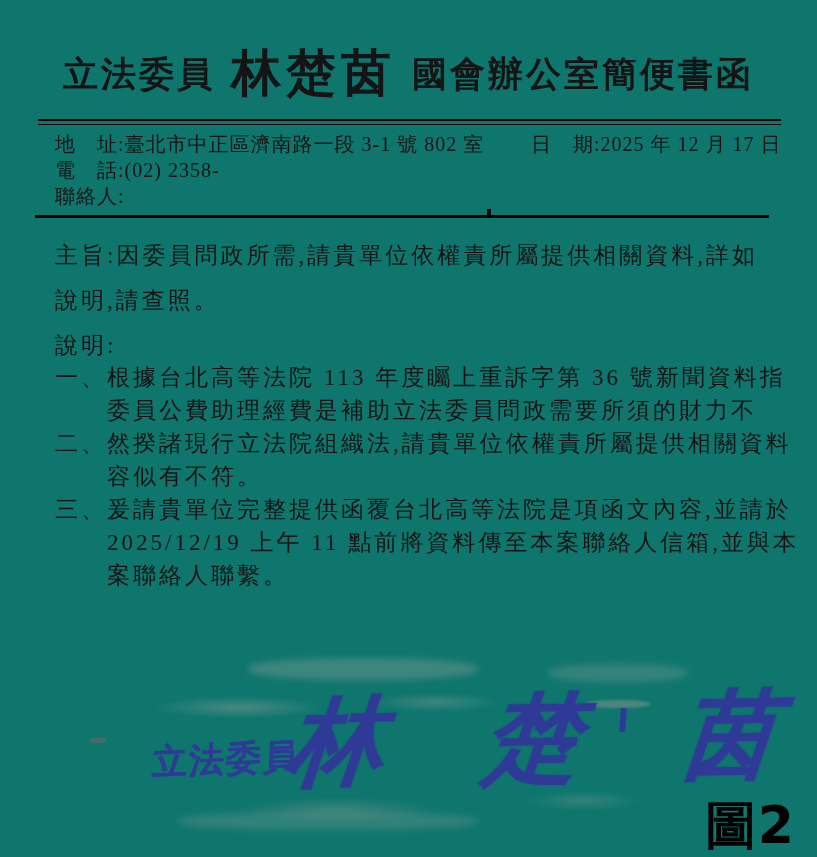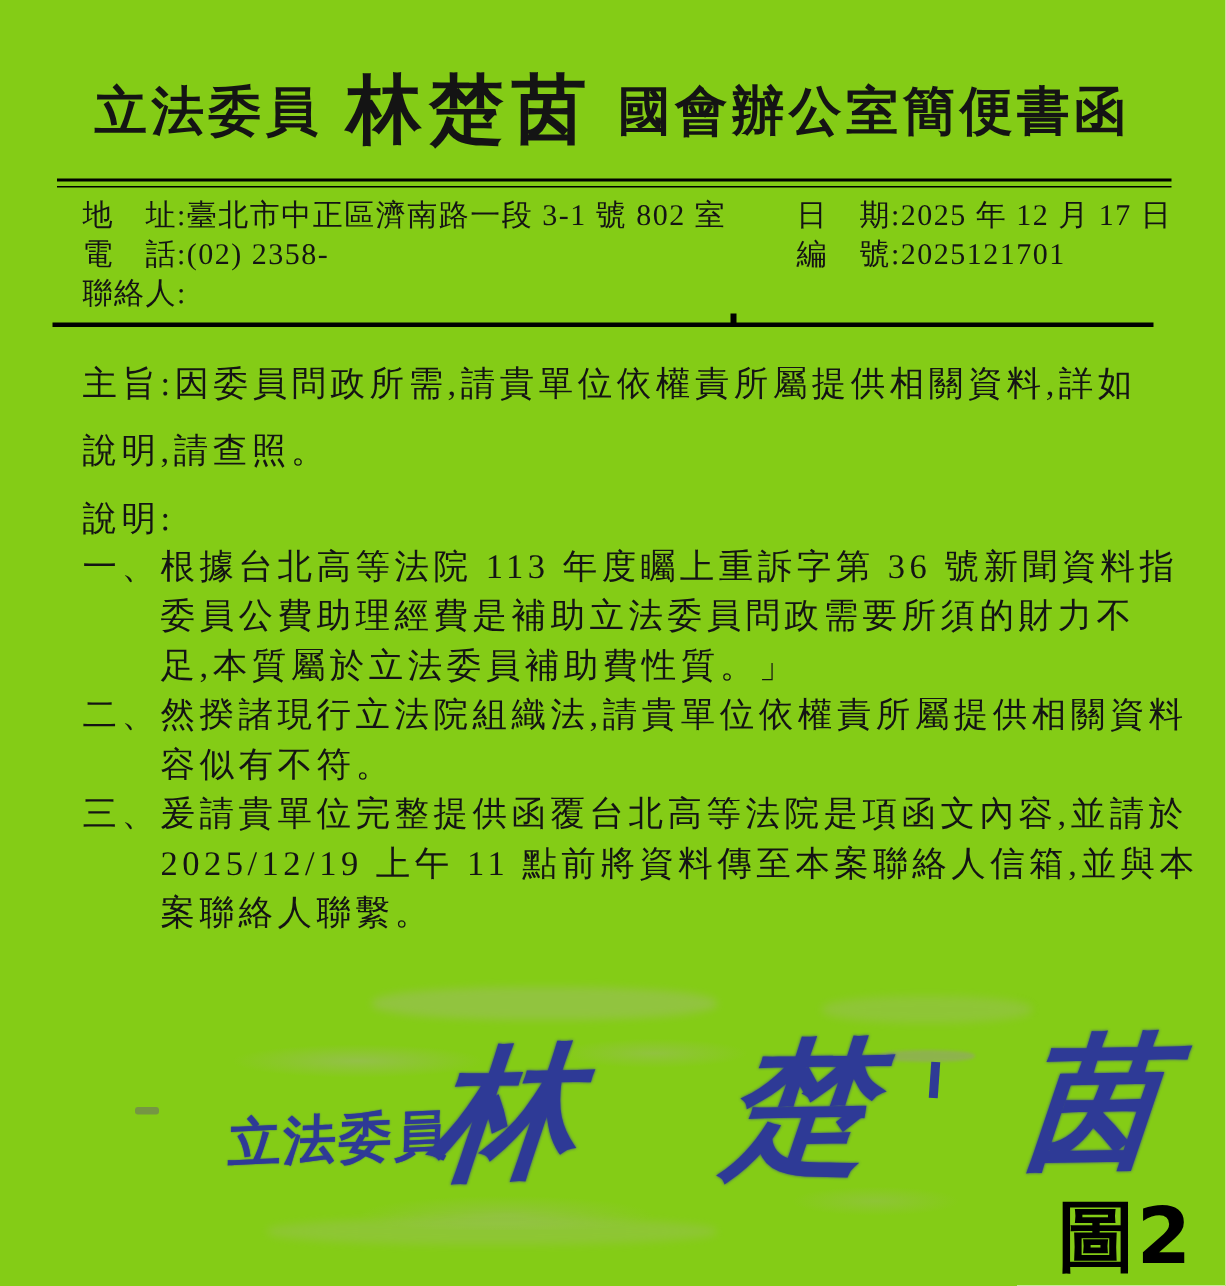--- a/index.html
+++ b/index.html
@@ -1,19 +1,19 @@
 <!DOCTYPE html>
 <html><head>
 <meta charset="utf-8">
 <style>
   html,body { margin:0; padding:0; background:#ffffff; }
   .page {
     position:relative;
     width:817px; height:857px;
-    background:#84cc16;
+    background:#0f766e;
     color:#141414;
     font-family:"Liberation Serif","DejaVu Serif",serif;
     overflow:hidden;
   }
 
   
   .title {
     padding-top:40px;
     text-align:center;
     white-space:nowrap;
@@ -135,39 +135,37 @@
   <div class="rule-double"></div>
 
   <section class="meta">
     <div class="meta-col meta-left">
       <div class="meta-row">地　址:臺北市中正區濟南路一段 3-1 號 802 室</div>
       <div class="meta-row">電　話:(02) 2358-</div>
       <div class="meta-row">聯絡人:</div>
     </div>
     <div class="meta-col meta-right">
       <div class="meta-row">日　期:2025 年 12 月 17 日</div>
-      <div class="meta-row">編　號:2025121701</div>
     </div>
   </section>
 
   <div class="rule-thick">
     <span class="tick"></span>
   </div>
 
   <main class="body">
     <p class="line subject">主旨:因委員問政所需,請貴單位依權責所屬提供相關資料,詳如</p>
     <p class="line subject">說明,請查照。</p>
     <p class="line expl-head">說明:</p>
 
     <div class="item">
       <span class="item-num">一、</span>
       <div class="item-lines">
         <div class="line">根據台北高等法院 113 年度矚上重訴字第 36 號新聞資料指</div>
         <div class="line">委員公費助理經費是補助立法委員問政需要所須的財力不</div>
-        <div class="line">足,本質屬於立法委員補助費性質。」</div>
       </div>
     </div>
 
     <div class="item">
       <span class="item-num">二、</span>
       <div class="item-lines">
         <div class="line">然揆諸現行立法院組織法,請貴單位依權責所屬提供相關資料</div>
         <div class="line">容似有不符。</div>
       </div>
     </div>

